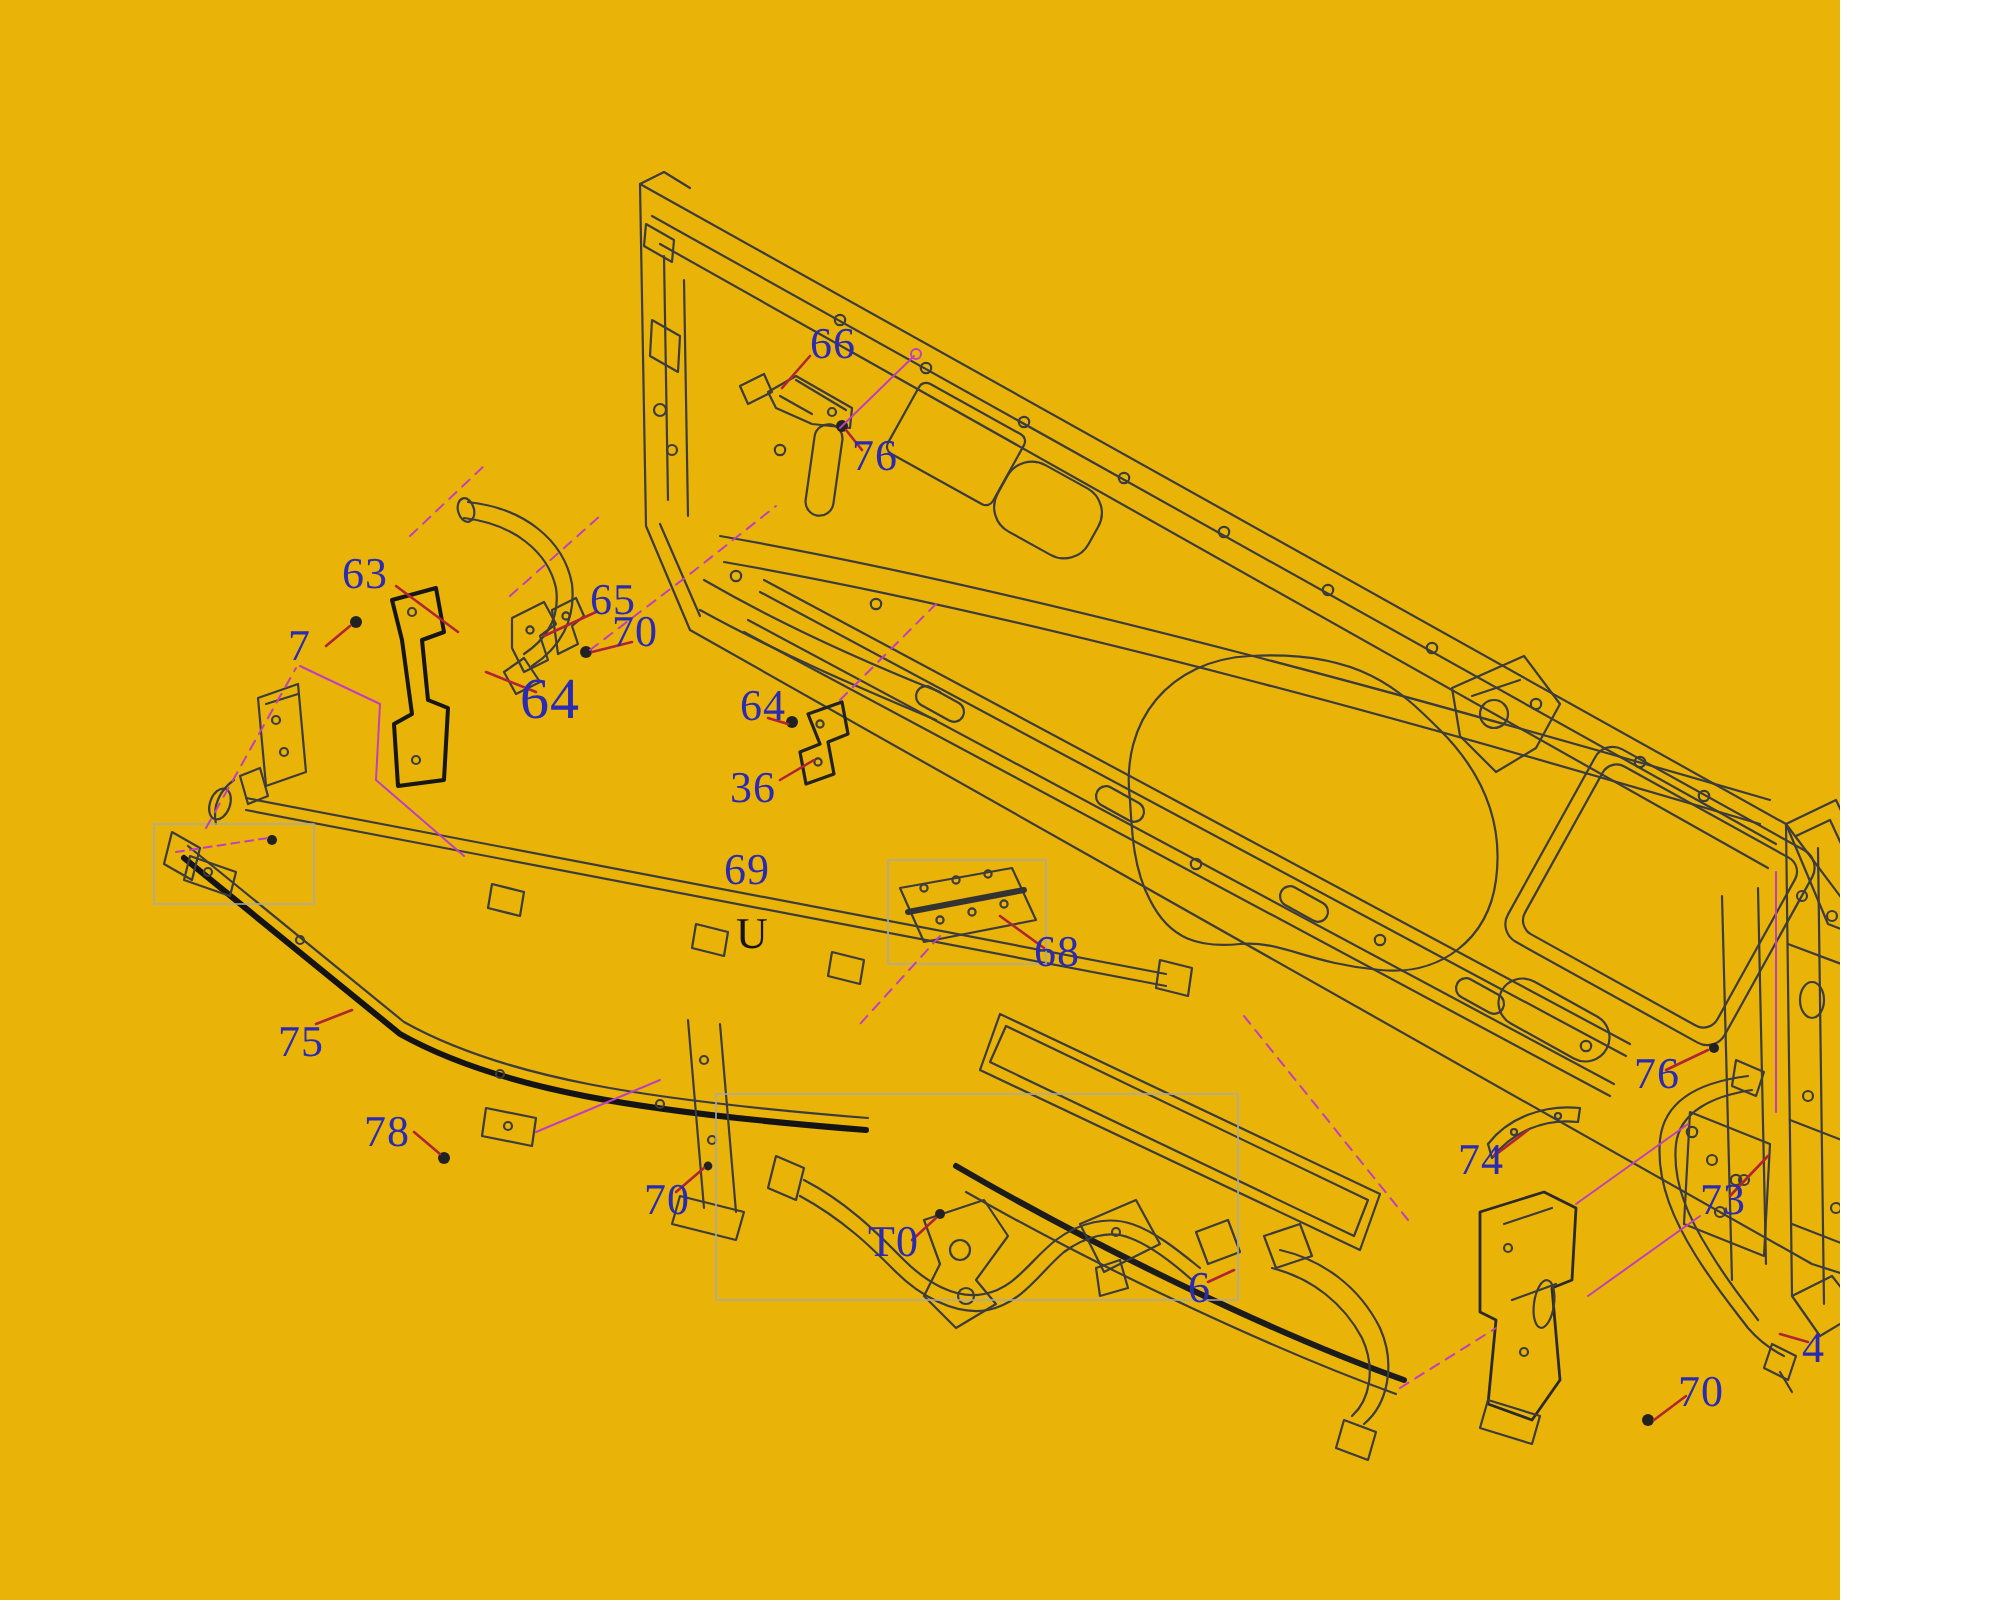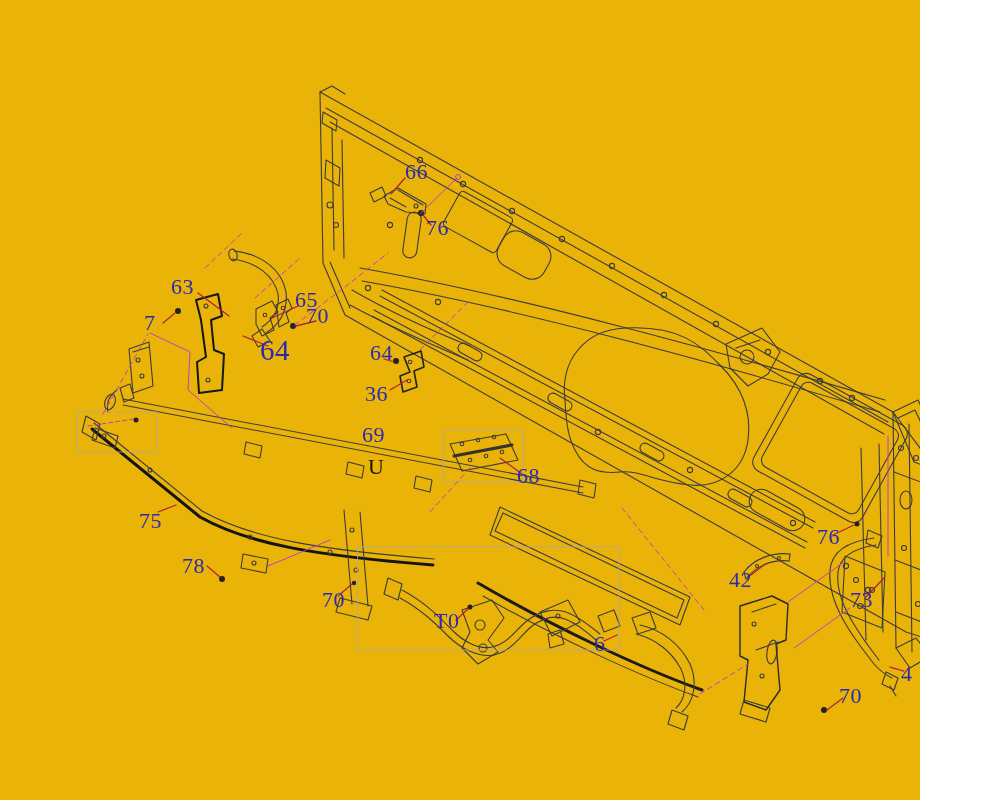--- a/index.html
+++ b/index.html
@@ -323,20 +323,20 @@
   <span class="callout" style="left:370px;top:342px">64</span>
   <span class="callout" style="left:365px;top:383px">36</span>
   <span class="callout" style="left:362px;top:424px">69</span>
   <span class="callout dark" style="left:368px;top:456px">U</span>
   <span class="callout" style="left:517px;top:465px">68</span>
   <span class="callout" style="left:139px;top:510px">75</span>
   <span class="callout" style="left:182px;top:555px">78</span>
   <span class="callout" style="left:322px;top:589px">70</span>
   <span class="callout" style="left:434px;top:610px">T0</span>
   <span class="callout" style="left:594px;top:633px">6</span>
-  <span class="callout" style="left:729px;top:569px">42</span>
+  <span class="callout" style="left:729px;top:569px">74</span>
   <span class="callout" style="left:817px;top:526px">76</span>
   <span class="callout" style="left:850px;top:589px">73</span>
   <span class="callout" style="left:901px;top:663px">4</span>
   <span class="callout" style="left:839px;top:685px">70</span>
 </div>
 
 </div>
 
 </body></html>

